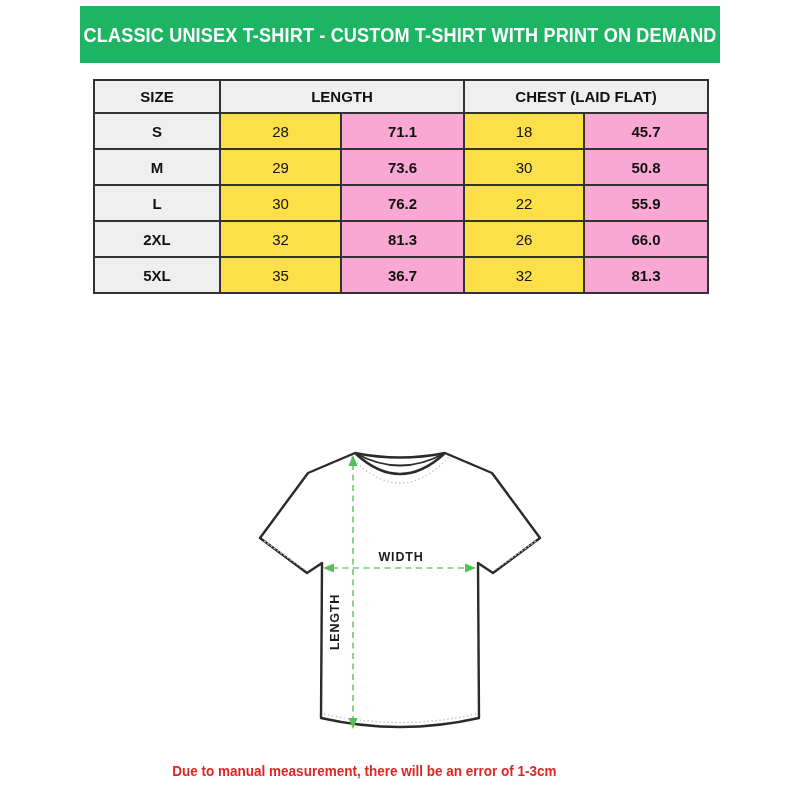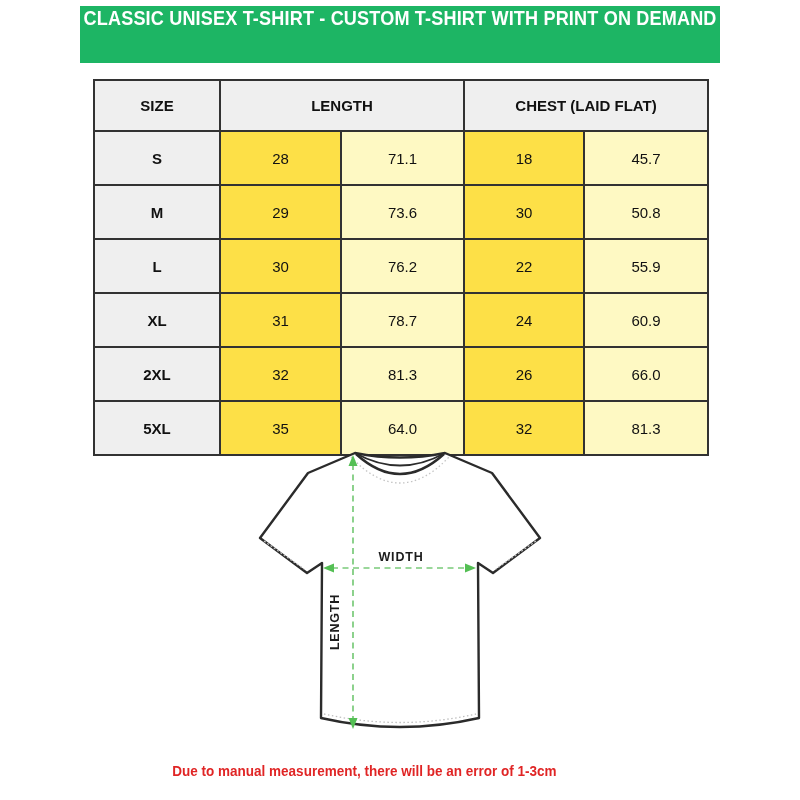--- a/index.html
+++ b/index.html
@@ -3,40 +3,40 @@
 <meta charset="utf-8">
 <style>
   html,body{margin:0;padding:0;}
   body{
     width:800px;height:800px;position:relative;background:#ffffff;
     font-family:"Liberation Sans", sans-serif;overflow:hidden;
   }
   
   .banner{
     position:absolute;left:80px;top:6px;width:640px;height:57px;
-    background:#1db564;display:flex;justify-content:center;
+    background:#1db564;display:flex;align-items:center;justify-content:center;
   }
   .banner-title{
     color:#ffffff;font-weight:bold;font-size:21px;white-space:nowrap;
     display:inline-block;transform:scaleX(0.86);transform-origin:center;
     letter-spacing:0.2px;
   }
   
   table.size-chart{
     position:absolute;left:93px;top:79px;width:614px;
     border-collapse:collapse;table-layout:fixed;
   }
   table.size-chart th, table.size-chart td{
     border:2px solid #323232;text-align:center;vertical-align:middle;
-    font-size:15px;color:#111111;padding:9px;
+    font-size:15px;color:#111111;padding:0;
   }
   table.size-chart th{background:#efefef;font-weight:bold;height:31px;}
   table.size-chart td{height:34px;}
   td.c-size{background:#efefef;font-weight:bold;}
-  td.c-cm{background:#fef9c3;}
+  td.c-cm{background:#f9a8d4;font-weight:bold;}
   td.c-in{background:#fde047;}
   
   .tshirt-svg{position:absolute;left:250px;top:445px;width:300px;height:290px;}
   
   .note{
     position:absolute;left:0;top:762px;width:728px;text-align:center;
   }
   .note-text{
     color:#e02525;font-weight:bold;font-size:15px;white-space:nowrap;
     display:inline-block;transform:scaleX(0.9);transform-origin:center;
@@ -80,37 +80,30 @@
       <td class="c-cm">50.8</td>
     </tr>
     <tr>
       <td class="c-size">L</td>
       <td class="c-in">30</td>
       <td class="c-cm">76.2</td>
       <td class="c-in">22</td>
       <td class="c-cm">55.9</td>
     </tr>
     <tr>
-      <td class="c-size">XL</td>
-      <td class="c-in">31</td>
-      <td class="c-cm">78.7</td>
-      <td class="c-in">24</td>
-      <td class="c-cm">60.9</td>
-    </tr>
-    <tr>
       <td class="c-size">2XL</td>
       <td class="c-in">32</td>
       <td class="c-cm">81.3</td>
       <td class="c-in">26</td>
       <td class="c-cm">66.0</td>
     </tr>
     <tr>
       <td class="c-size">5XL</td>
       <td class="c-in">35</td>
-      <td class="c-cm">64.0</td>
+      <td class="c-cm">36.7</td>
       <td class="c-in">32</td>
       <td class="c-cm">81.3</td>
     </tr>
   </tbody>
 </table>
 
 <svg class="tshirt-svg" viewBox="0 0 300 290">
 
   <path d="M 105,8 L 58,28 L 10,93 L 57,128 L 72,118 L 71,273 Q 150,291 229,273 L 228,118 L 243,128 L 290,93 L 242,28 L 195,8 Q 150,17 105,8 Z" fill="#ffffff" stroke="#2b2b2b" stroke-width="2.4" stroke-linejoin="round"></path>
 

